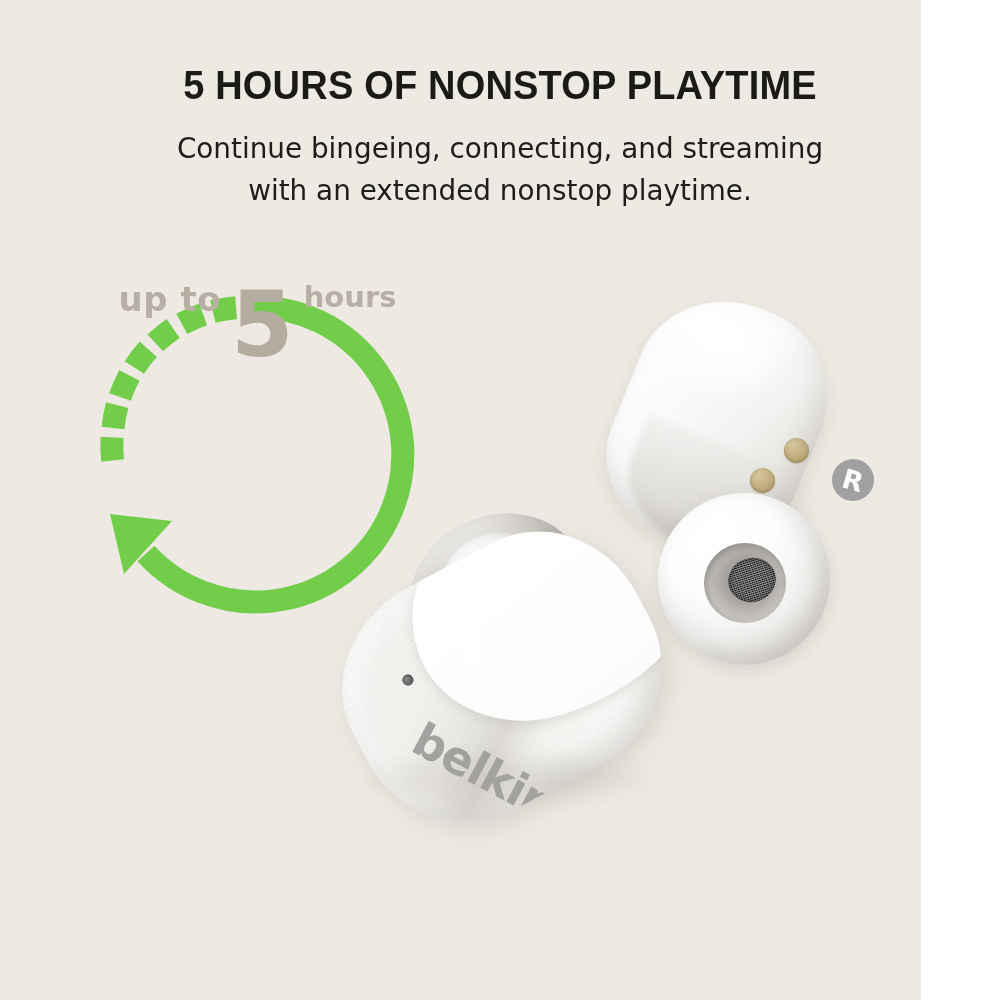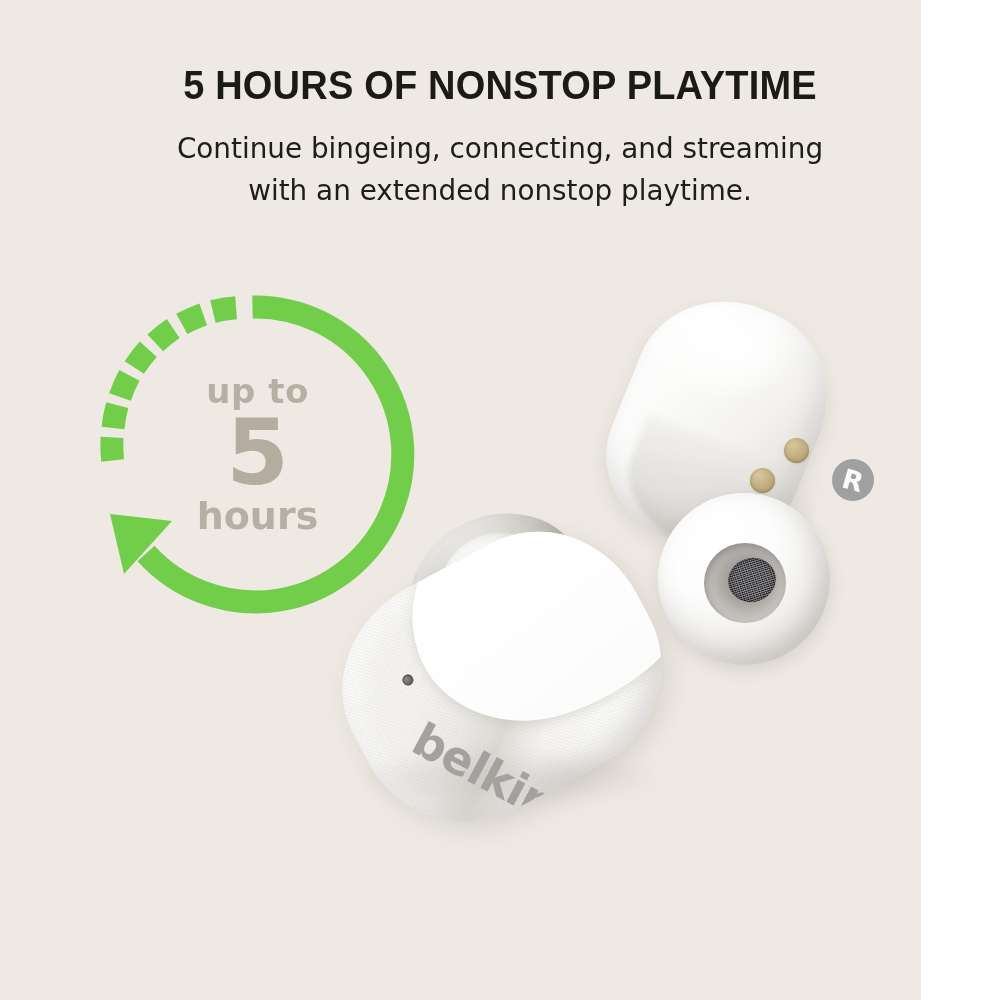--- a/index.html
+++ b/index.html
@@ -69,22 +69,20 @@
     height: 345px;
     overflow: visible;
   }
   .circle-text {
     position: absolute;
     left: 0;
     top: 0;
     width: 345px;
     height: 345px;
     display: flex;
-    flex-direction: column;
-    align-items: center;
     justify-content: center;
     pointer-events: none;
   }
   .circle-text .upto {
     font-family: "DejaVu Sans", sans-serif;
     font-weight: bold;
     font-size: 34px;
     color: #b7afa3;
     line-height: 1;
     letter-spacing: 0.5px;
@@ -95,21 +93,21 @@
     font-family: "DejaVu Sans", sans-serif;
     font-weight: bold;
     font-size: 90px;
     color: #b5aca0;
     line-height: 0.95;
     margin-left: 10px;
   }
   .circle-text .hours {
     font-family: "DejaVu Sans", sans-serif;
     font-weight: bold;
-    font-size: 38px;
+    font-size: 29px;
     color: #b7afa3;
     line-height: 1;
     margin-left: 10px;
     margin-top: 1px;
   }
 
   
   .bud { position: absolute; }
 
   

